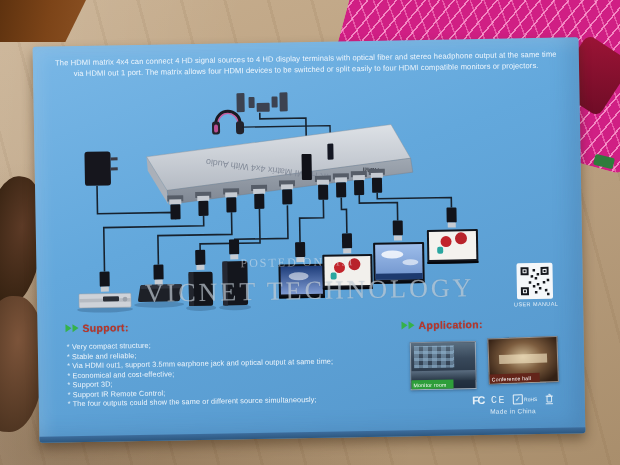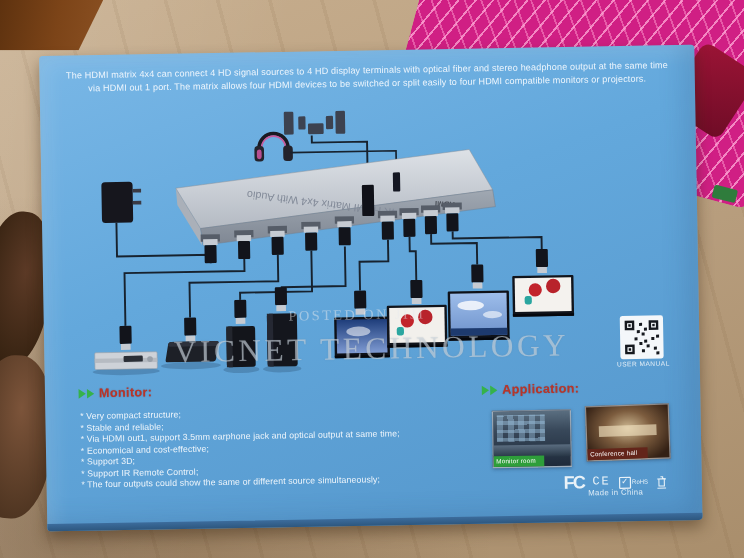--- a/index.html
+++ b/index.html
@@ -69,21 +69,21 @@
   .photo-conf .stage-band{position:absolute;left:10px;top:16px;width:48px;height:9px;background:rgba(240,225,190,.65);}
   .caption-bar{position:absolute;left:0;bottom:0;width:62%;height:9px;display:flex;align-items:center;padding-left:2px;}
   .caption-bar span{color:#fff;font-size:5.2px;letter-spacing:.2px;white-space:nowrap;}
   .cap-green{background:#2e9e3a;}
   .cap-maroon{background:#63251a;width:70%;}
   
   .qr-caption{position:absolute;left:470px;top:263px;width:58px;text-align:center;z-index:3;
     color:#e4eef6;font-size:5.5px;letter-spacing:.4px;}
   
   .certs{position:absolute;left:422px;top:355px;width:104px;z-index:3;display:flex;align-items:center;justify-content:center;gap:7px;color:#e9f2f8;}
-  .cert-fcc{font-size:15px;font-weight:bold;letter-spacing:-1.5px;}
+  .cert-fcc{font-size:11px;font-weight:bold;letter-spacing:-1.5px;}
   .cert-ce{font-size:10px;letter-spacing:1.5px;font-family:Liberation Mono, monospace;}
   .cert-rohs{display:flex;align-items:center;gap:1px;}
   .rohs-box{width:8px;height:8px;border:1px solid #e9f2f8;font-size:7px;line-height:8px;text-align:center;border-radius:1px;}
   .rohs-txt{font-size:5px;}
   .made-in{position:absolute;left:422px;top:369px;width:104px;text-align:center;z-index:3;
     color:#dcebf5;font-size:6.5px;letter-spacing:.3px;}
 </style>
 </head>
 <body>
 
@@ -301,21 +301,21 @@
         </g>
       </g>
     </svg>
 
     <div class="wm-small">POSTED ON JIJI</div>
     <div class="wm-large">VICNET TECHNOLOGY</div>
 
     <div class="section-head head-features">
       <span class="tri"></span>
       <span class="tri"></span>
-      <span class="head-label">Monitor:</span>
+      <span class="head-label">Support:</span>
     </div>
     <div class="features-list">
       <div class="feature-item">* Very compact structure;</div>
       <div class="feature-item">* Stable and reliable;</div>
       <div class="feature-item">* Via HDMI out1, support 3.5mm earphone jack and optical output at same time;</div>
       <div class="feature-item">* Economical and cost-effective;</div>
       <div class="feature-item">* Support 3D;</div>
       <div class="feature-item">* Support IR Remote Control;</div>
       <div class="feature-item">* The four outputs could show the same or different source simultaneously;</div>
     </div>

